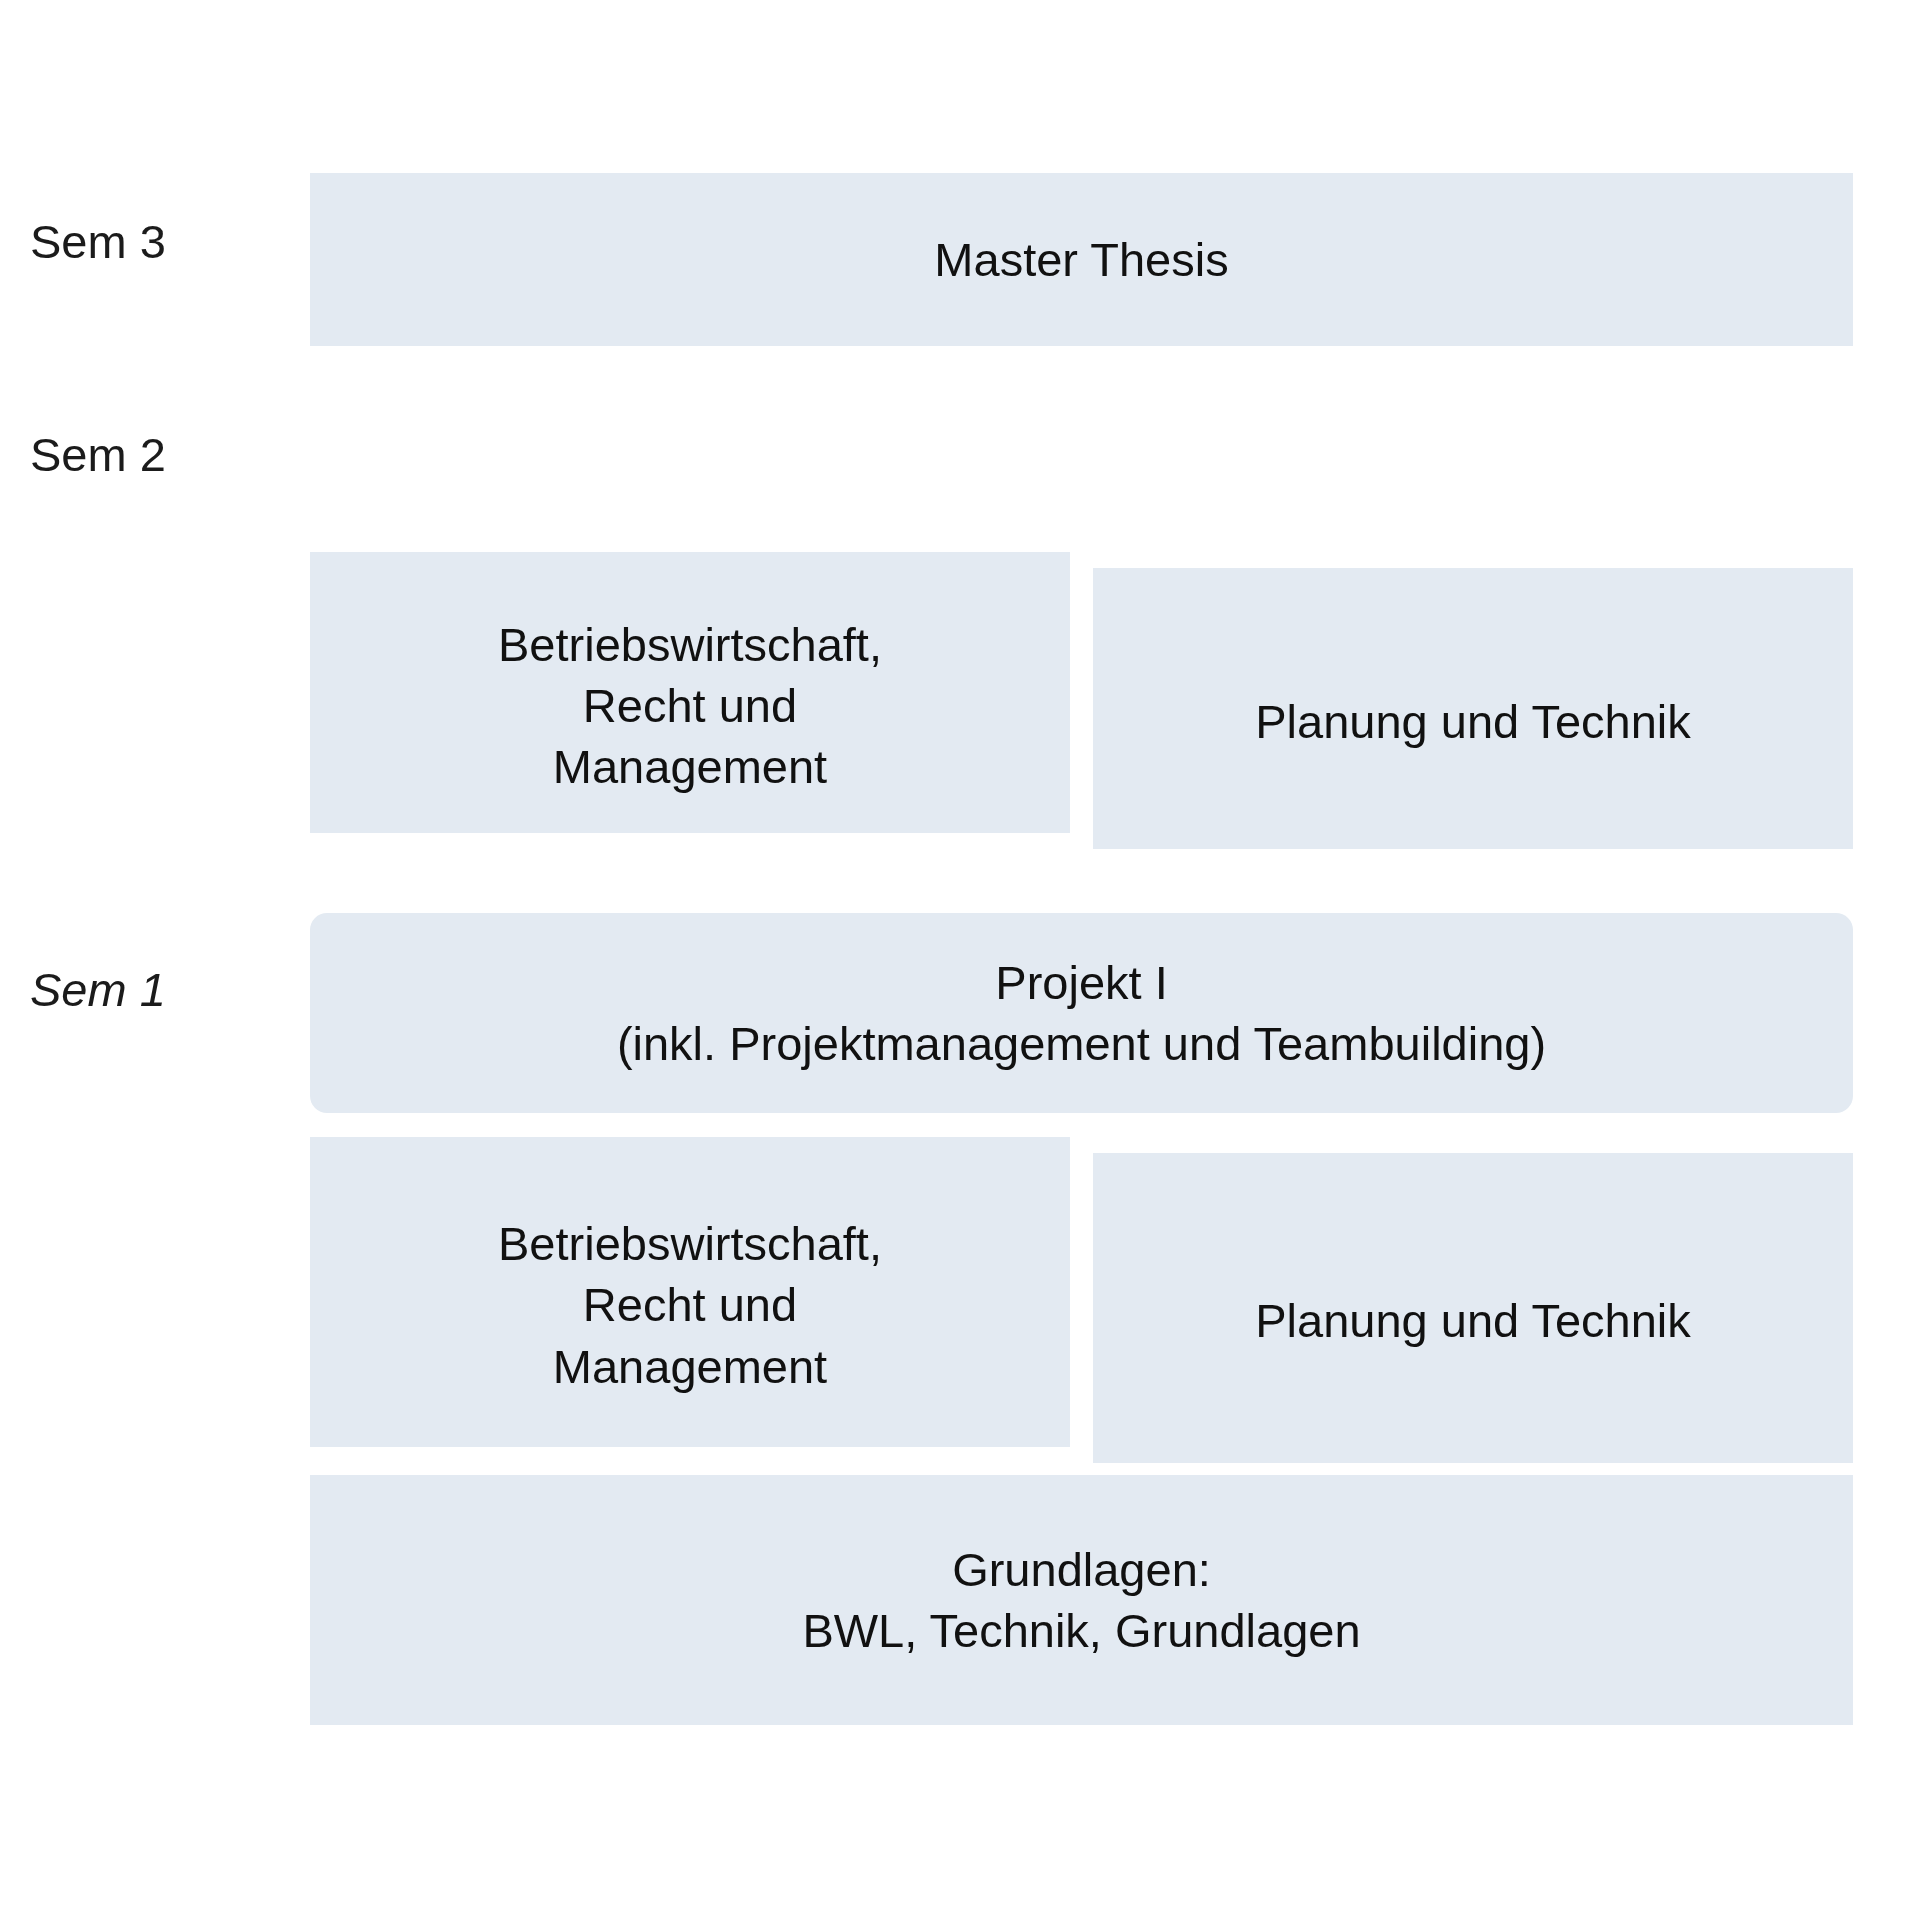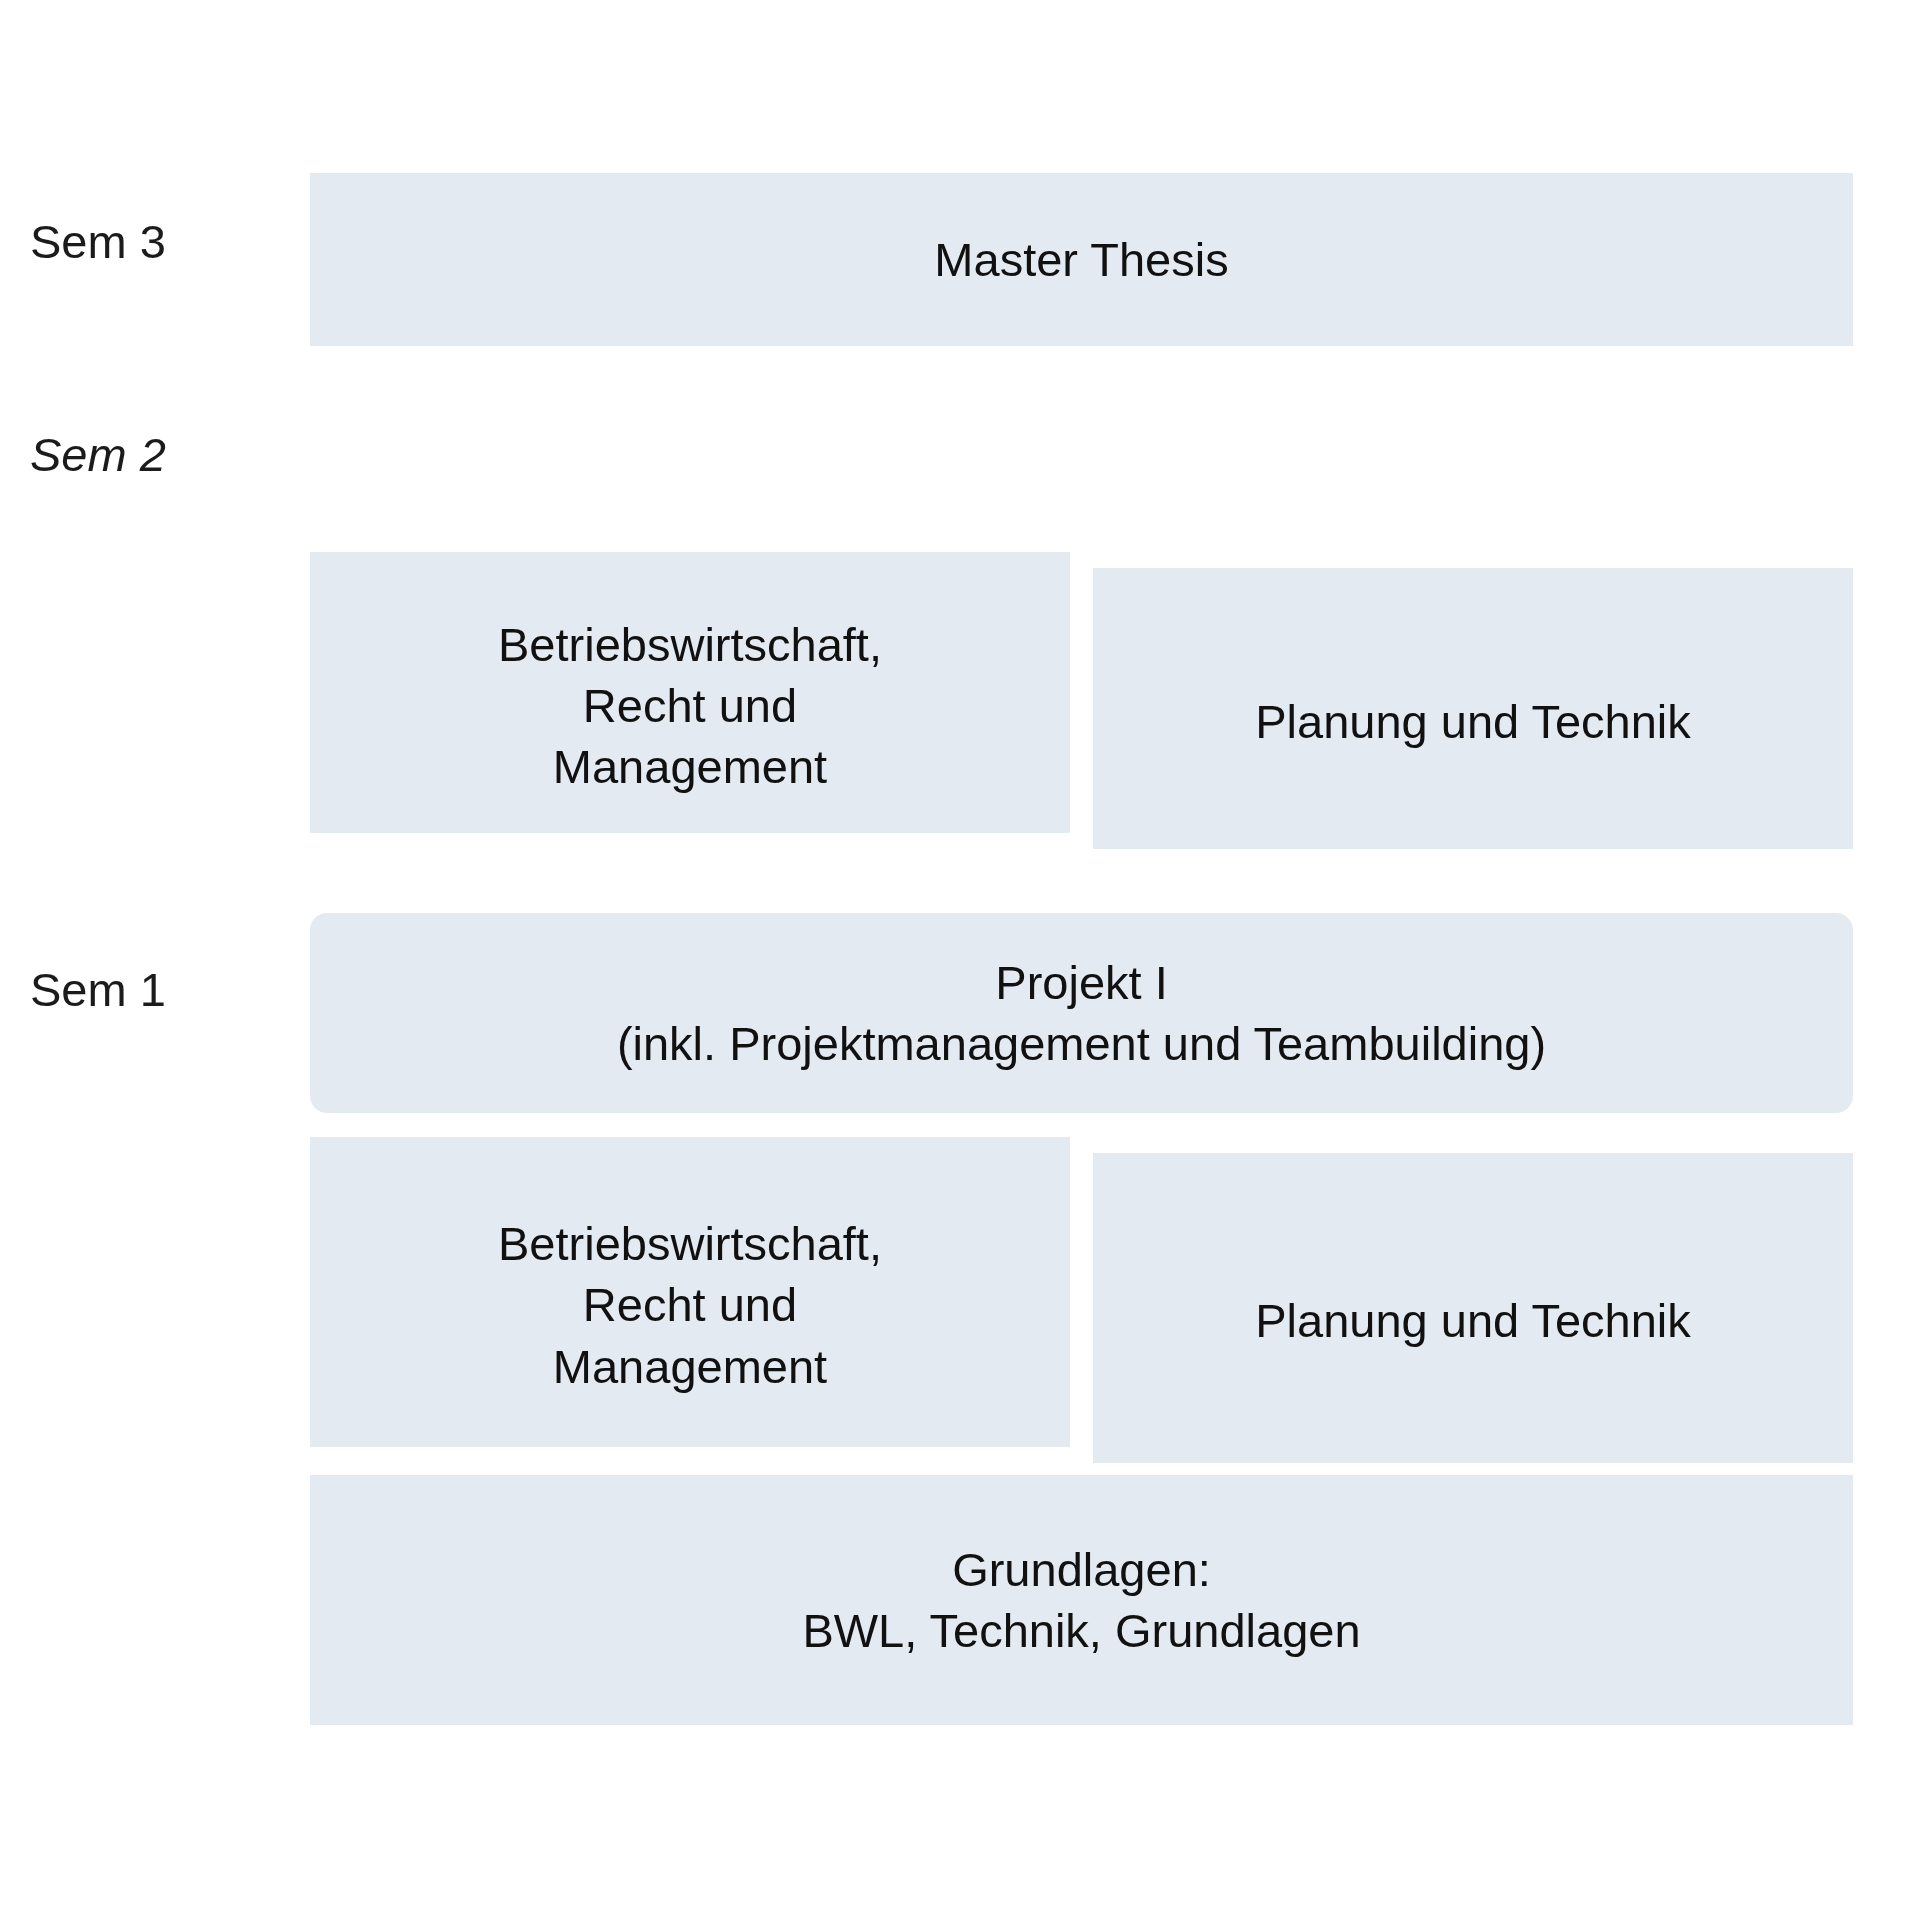--- a/index.html
+++ b/index.html
@@ -73,22 +73,22 @@
   #box-technik-2     { top: 552px;  height: 281px; }
 
   #box-projekt-1     { top: 913px;  height: 200px; border-radius: 17px; }
   #box-bwl-1         { top: 1137px; height: 310px; }
   #box-technik-1     { top: 1137px; height: 310px; }
 
   #box-grundlagen    { top: 1475px; height: 250px; }
 
   
   #label-sem-3 { top: 216px; }
-  #label-sem-2 { top: 429px; font-style: italic; }
-  #label-sem-1 { top: 964px; }
+  #label-sem-2 { top: 429px; }
+  #label-sem-1 { top: 964px; font-style: italic; }
 </style>
 </head>
 <body>
 
 <div id="curriculum">
 
   <div class="sem-label" id="label-sem-3">Sem 3</div>
 
   <div class="box row-full v-center" id="box-master-thesis">
     <span class="txt">Master Thesis</span>

